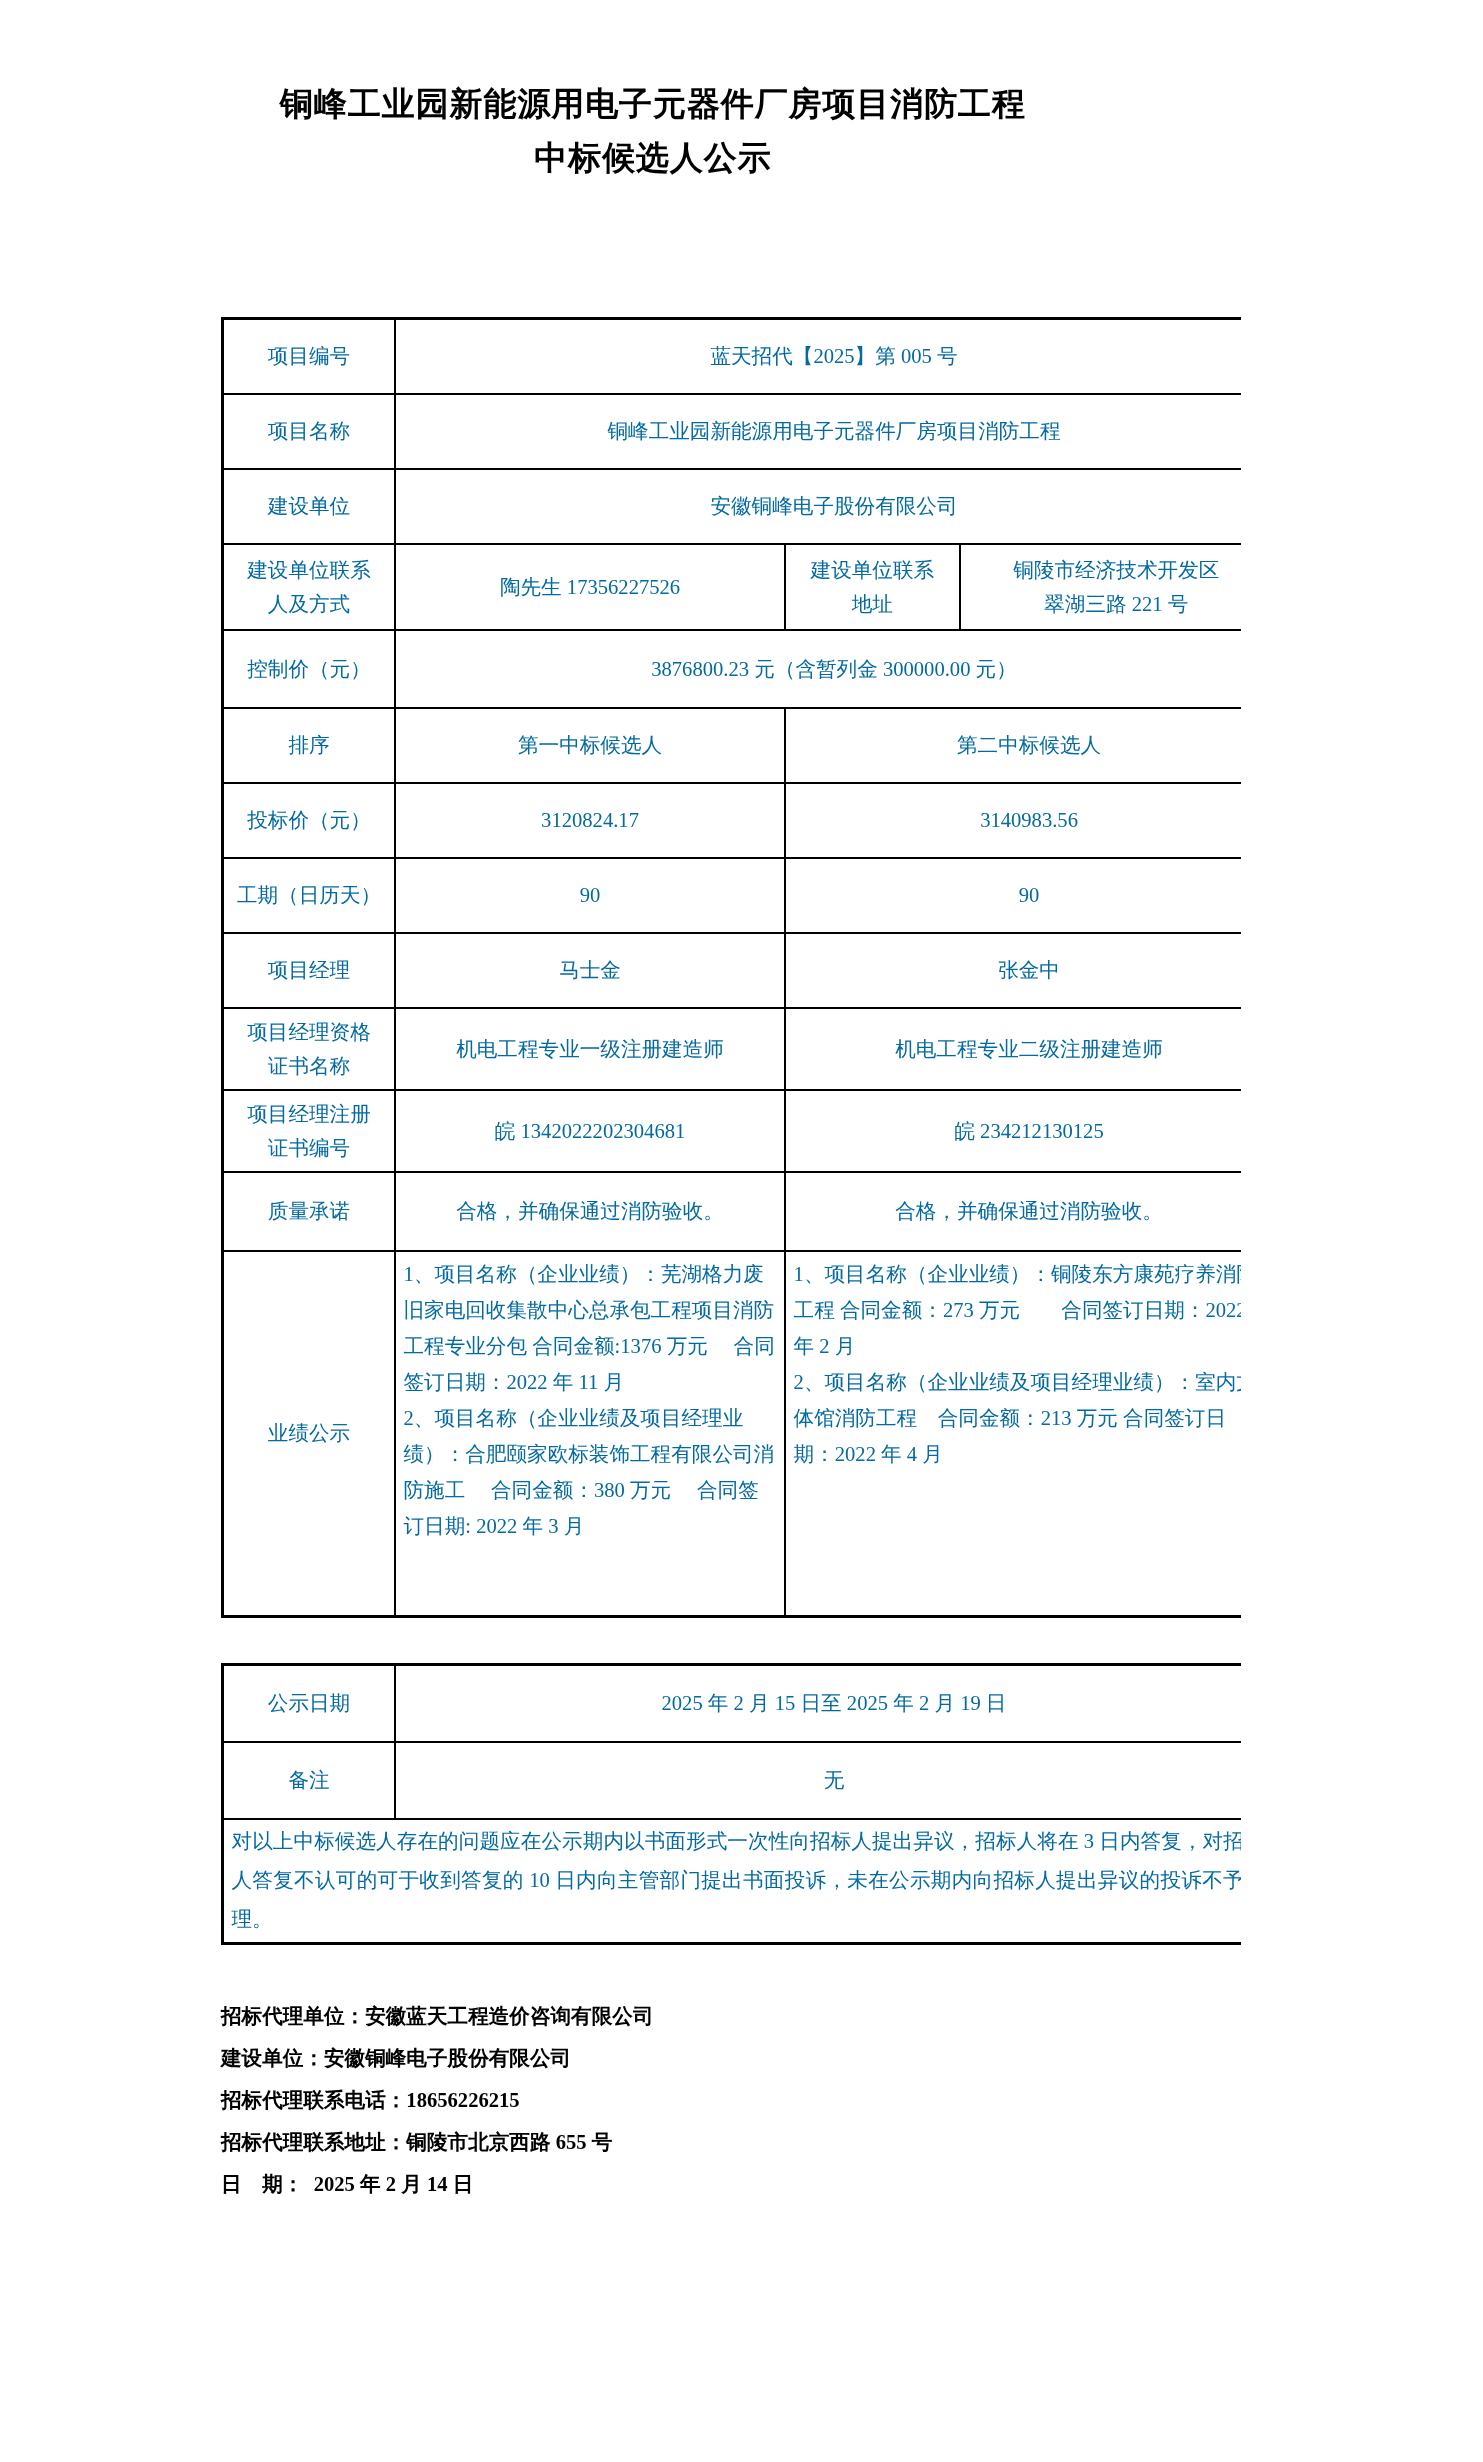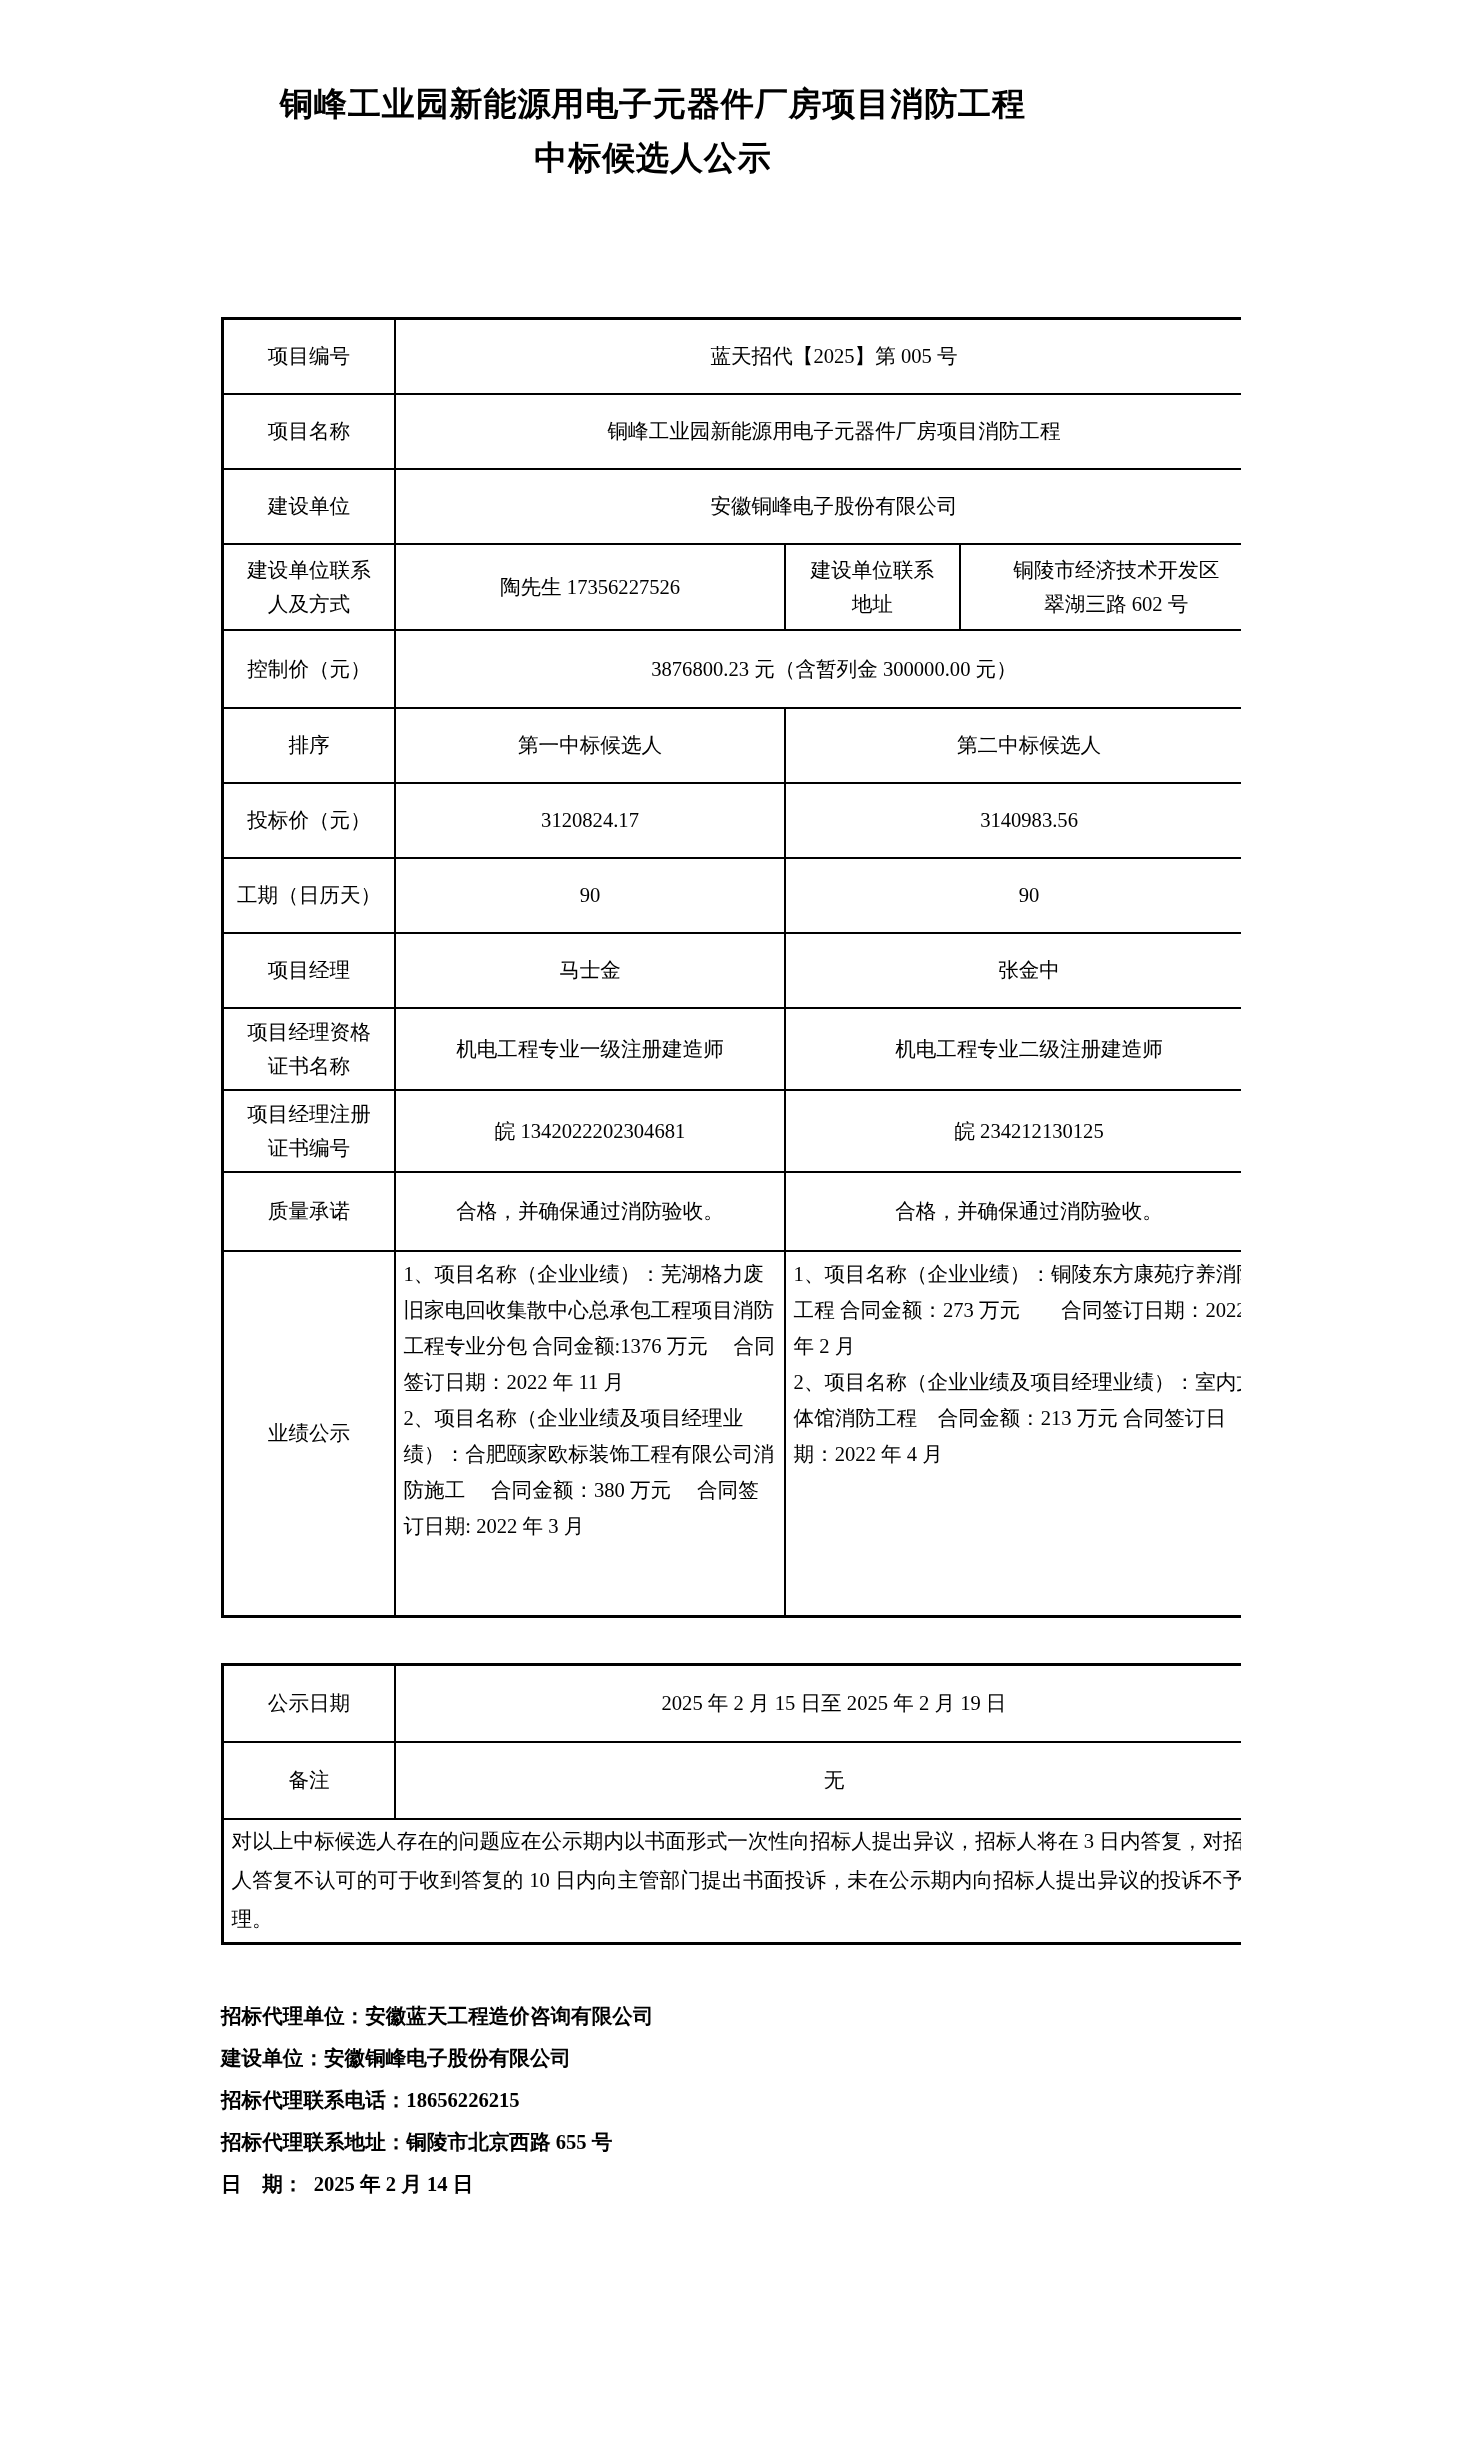--- a/index.html
+++ b/index.html
@@ -16,21 +16,21 @@
     font-size:33px;font-weight:bold;line-height:52px;letter-spacing:0.9px;
   }
   .title-line + .title-line{margin-top:2px;}
   table{
     border-collapse:collapse;table-layout:fixed;
     margin-left:221px;
   }
   table, td{border:2.8px solid #000;}
   table{border-width:3.7px;}
   td{
-    font-size:20.6px;line-height:34px;color:#000000;
+    font-size:20.6px;line-height:34px;color:#0369a1;
     text-align:center;vertical-align:middle;
     padding:3.7px 7.5px;overflow:hidden;
     white-space:pre-line;
   }
   .t1{width:1054px;margin-top:133px;}
   .t2{width:1054px;margin-top:45px;}
   col.c1{width:172px;} col.c2{width:389px;} col.c3{width:174px;} col.c4{width:313px;}
   col.c1b{width:172px;} col.c2b{width:876px;}
   tr.r-std{height:75px;}
   tr.r-contact{height:86px;}
@@ -86,21 +86,21 @@
       <td>建设单位</td>
       <td colspan="3">安徽铜峰电子股份有限公司</td>
     </tr>
     <tr class="r-contact">
       <td>建设单位联系
 人及方式</td>
       <td>陶先生 17356227526</td>
       <td>建设单位联系
 地址</td>
       <td>铜陵市经济技术开发区
-翠湖三路 602 号</td>
+翠湖三路 221 号</td>
     </tr>
     <tr class="r-price">
       <td>控制价（元）</td>
       <td colspan="3">3876800.23 元（含暂列金 300000.00 元）</td>
     </tr>
     <tr class="r-std">
       <td>排序</td>
       <td>第一中标候选人</td>
       <td colspan="2">第二中标候选人</td>
     </tr>

